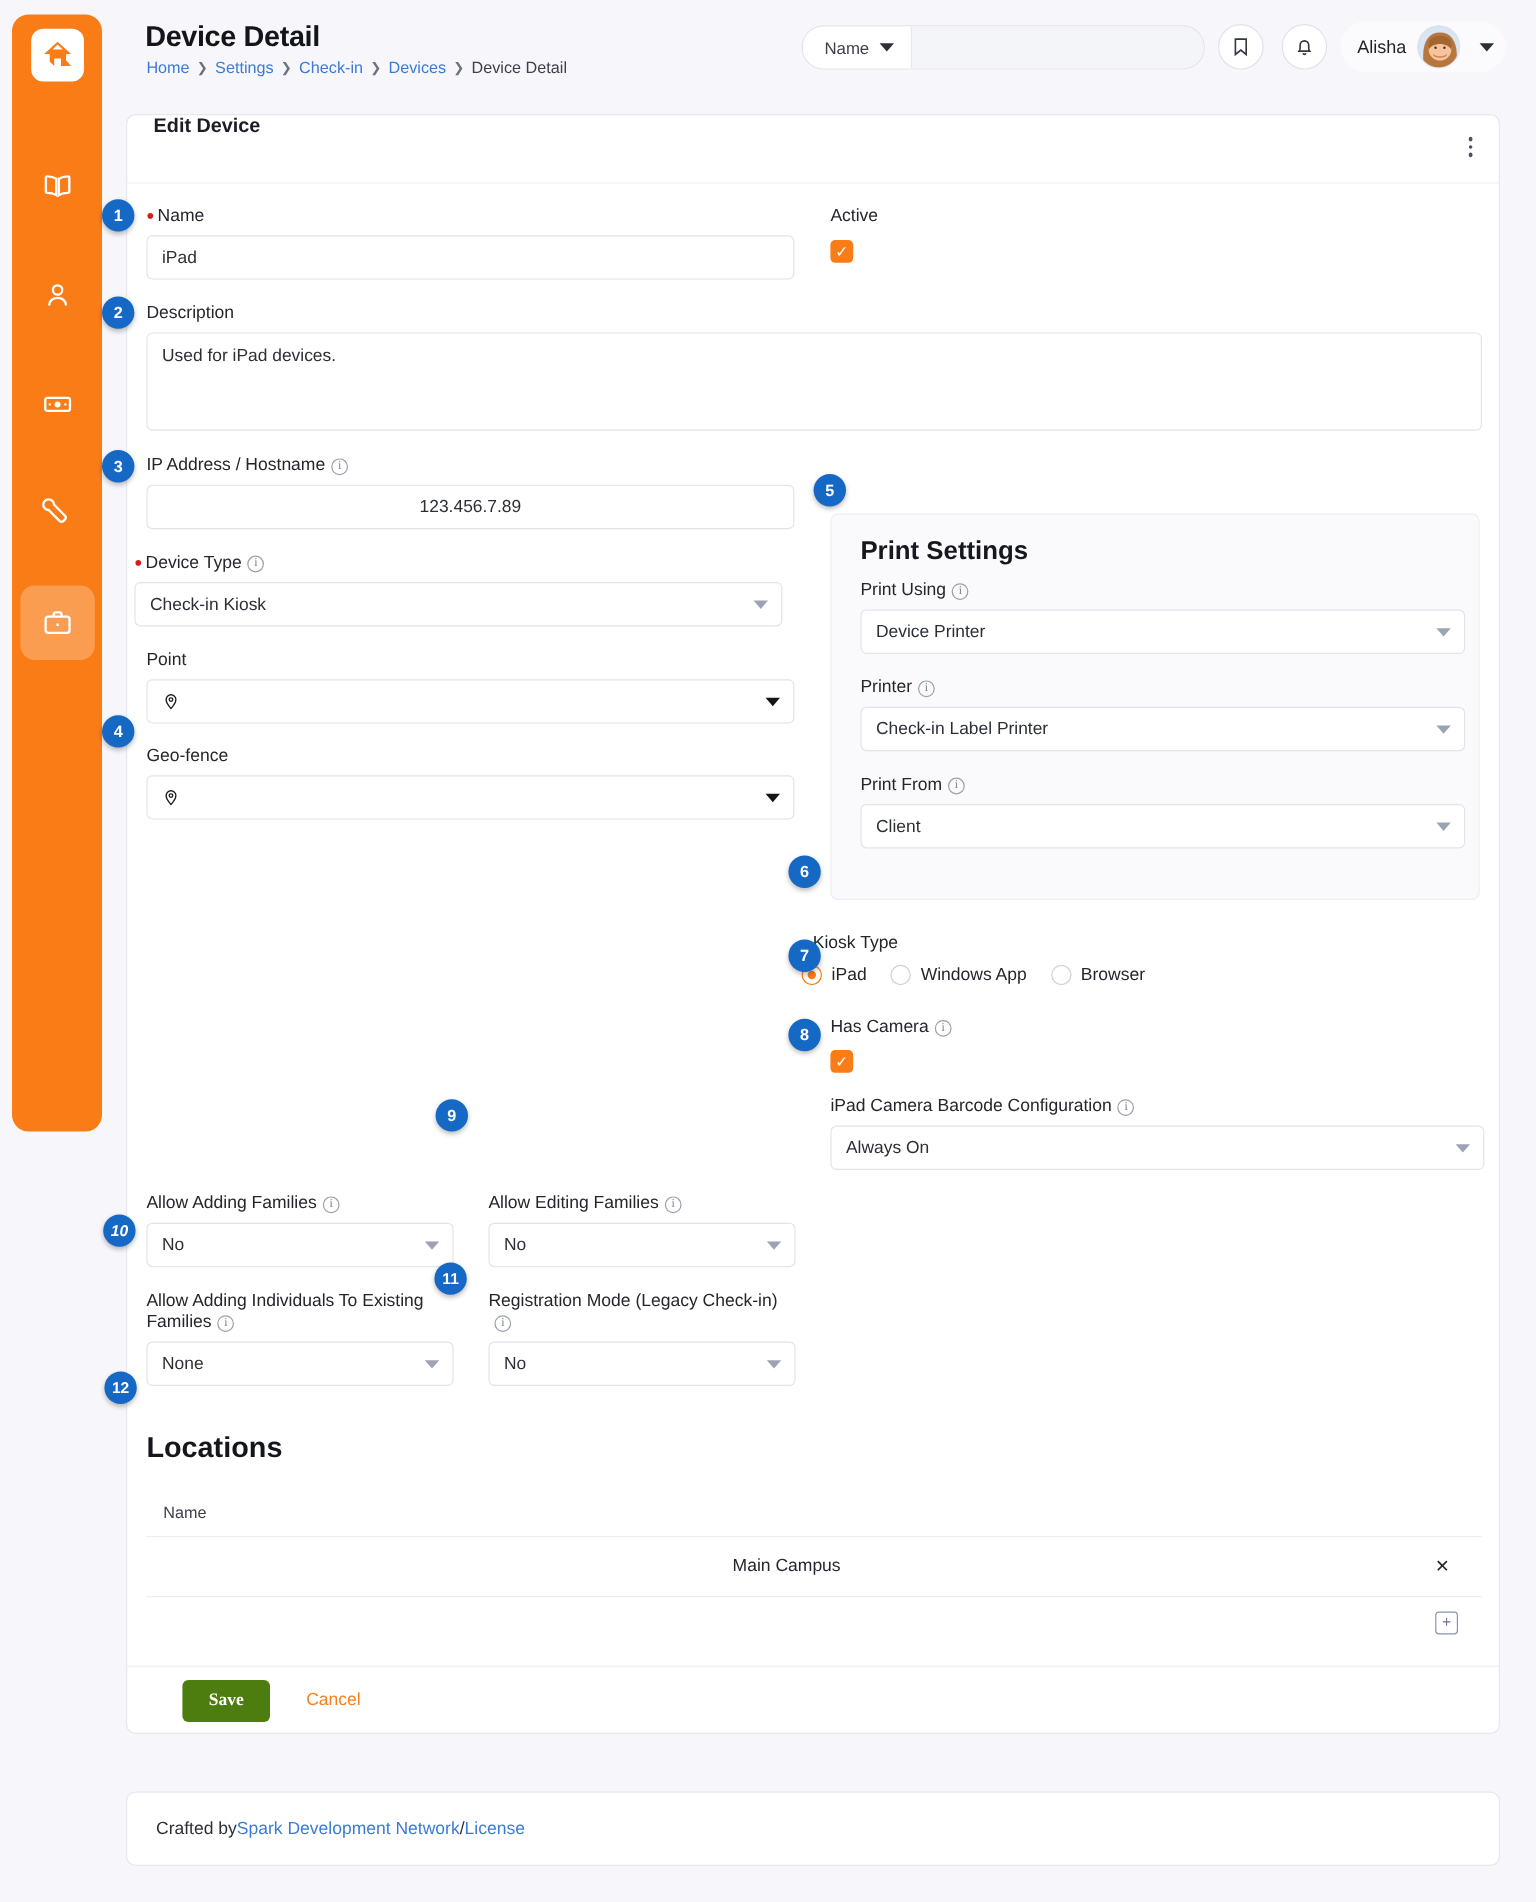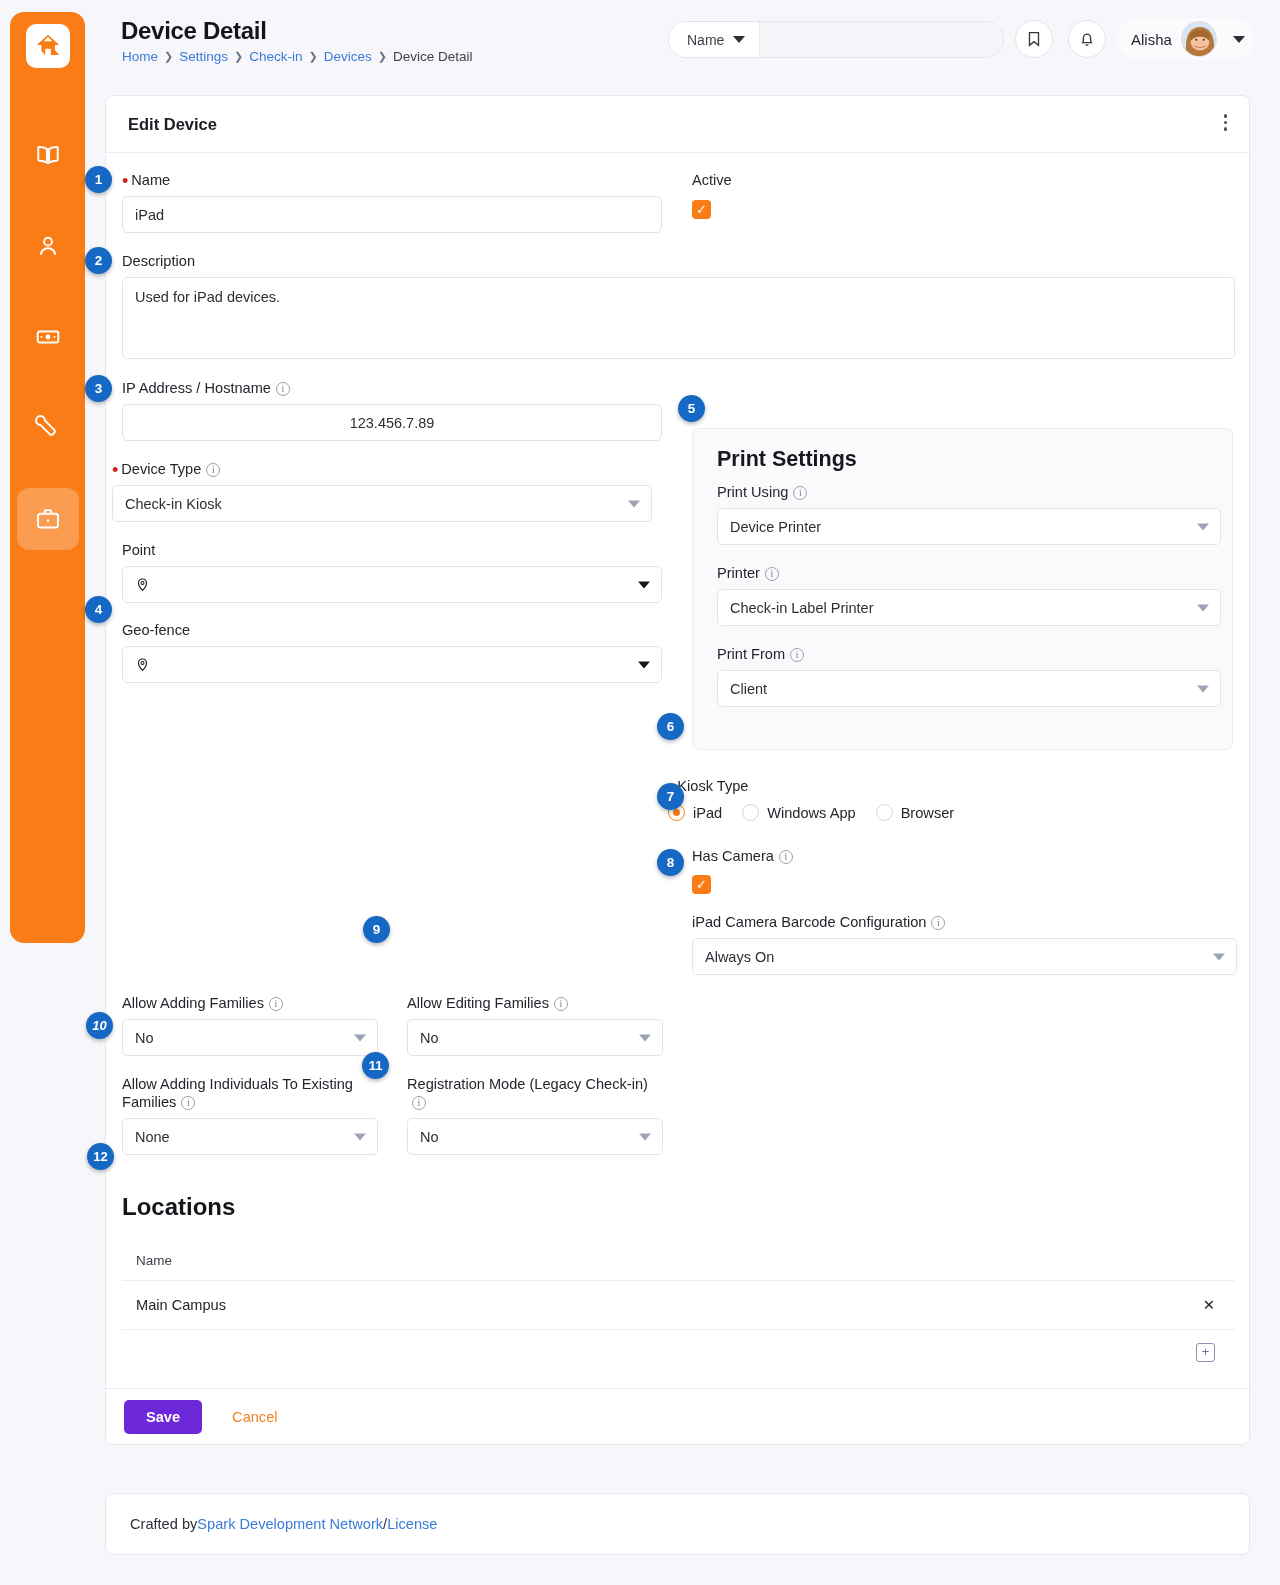--- a/index.html
+++ b/index.html
@@ -89,21 +89,21 @@
 
   
   .card {
     position:absolute; left:105px; top:95px;
     width:1145px; height:1350px;
     background:#fff; border:1px solid #e6e8ee;
     border-radius:8px;
   }
   .card-head {
     height:57px; border-bottom:1px solid #eceef3;
-    display:flex; align-items:center; padding:0 22px;
+    display:flex; padding:0 22px;
     position:relative;
   }
   .card-head .t { font-size:16.5px; font-weight:bold; color:#1a1d23; }
   .kebab {
     position:absolute; right:22px; top:18px;
     display:flex; flex-direction:column; gap:3px;
   }
   .kebab i { display:block; width:3.5px; height:3.5px; border-radius:50%; background:#4b5160; }
 
   .card-body { position:relative; padding:0; height:1235px; }
@@ -176,34 +176,35 @@
 
   
   .loc-title { font-size:24px; font-weight:bold; color:#14161b; }
   .loc-table { width:100%; border-collapse:collapse; }
   .loc-table th {
     text-align:left; font-size:13.5px; font-weight:normal; color:#3c4149;
     padding:10px 0 12px 14px; border-bottom:1px solid #eceef3;
   }
   .loc-table td {
     font-size:14.6px; color:#23262d;
-    padding:15px 0 16px 14px; border-bottom:1px solid #eceef3;
+    padding:15px 0 16px 14px; border-bottom:1px solid #eceef3;text-align:center;
   }
   .x-btn { color:#b9bec9; font-size:16px; text-align:right; padding-right:20px !important; }
   .plus-btn {
     width:19px; height:19px; border:1px solid #8d93b5; border-radius:3px;
     color:#6d74a0; font-size:13px; line-height:16px; text-align:center;
     display:inline-block;
   }
 
   
   .btn-save {
-    background:#6d28d9; color:#fff; border:0; border-radius:5px;
+    background:#4d7c0f; color:#fff; border:0; border-radius:5px;
     font-size:14.6px; font-weight:bold; padding:9px 22px;
-    font-family:Liberation Sans, sans-serif;
+    font-family:Liberation Serif, serif;
+    margin-left:28px;
   }
   .btn-cancel {
     background:none; border:0; color:#f2811f; font-size:14.6px;
     font-family:"Liberation Sans", sans-serif;
   }
 
   
   .footer {
     position:absolute; left:105px; top:1493px;
     width:1145px; height:62px;

